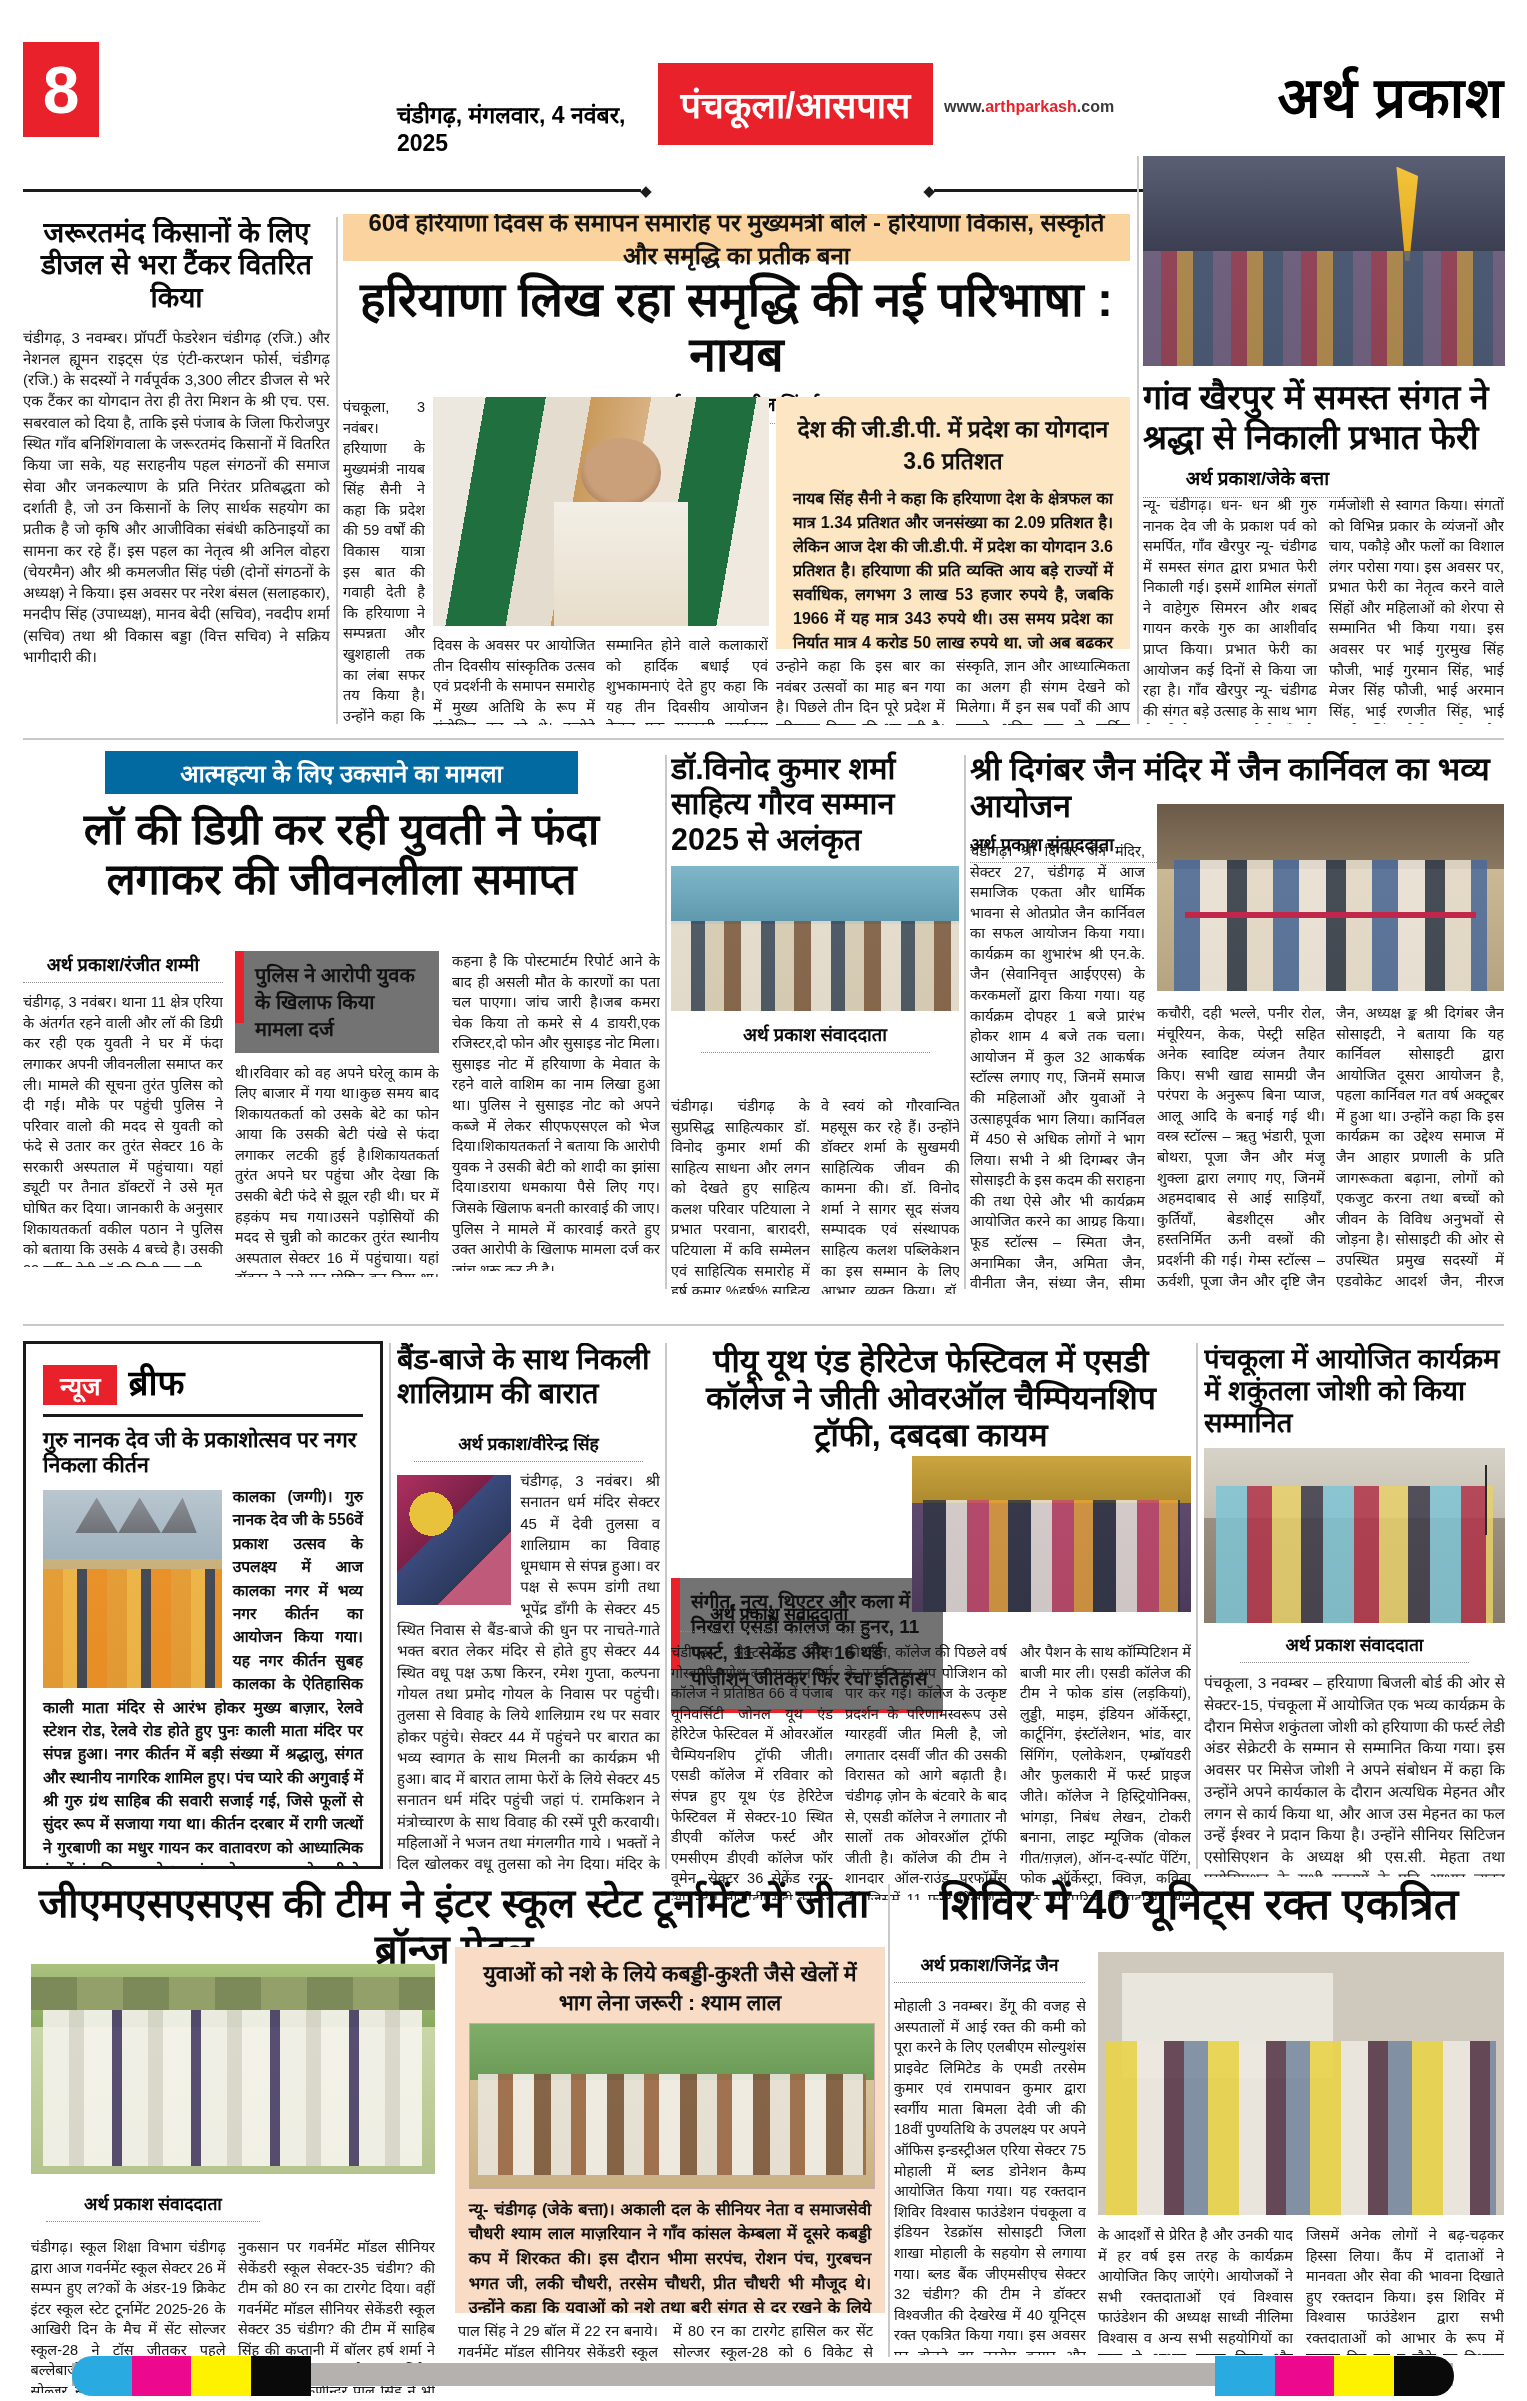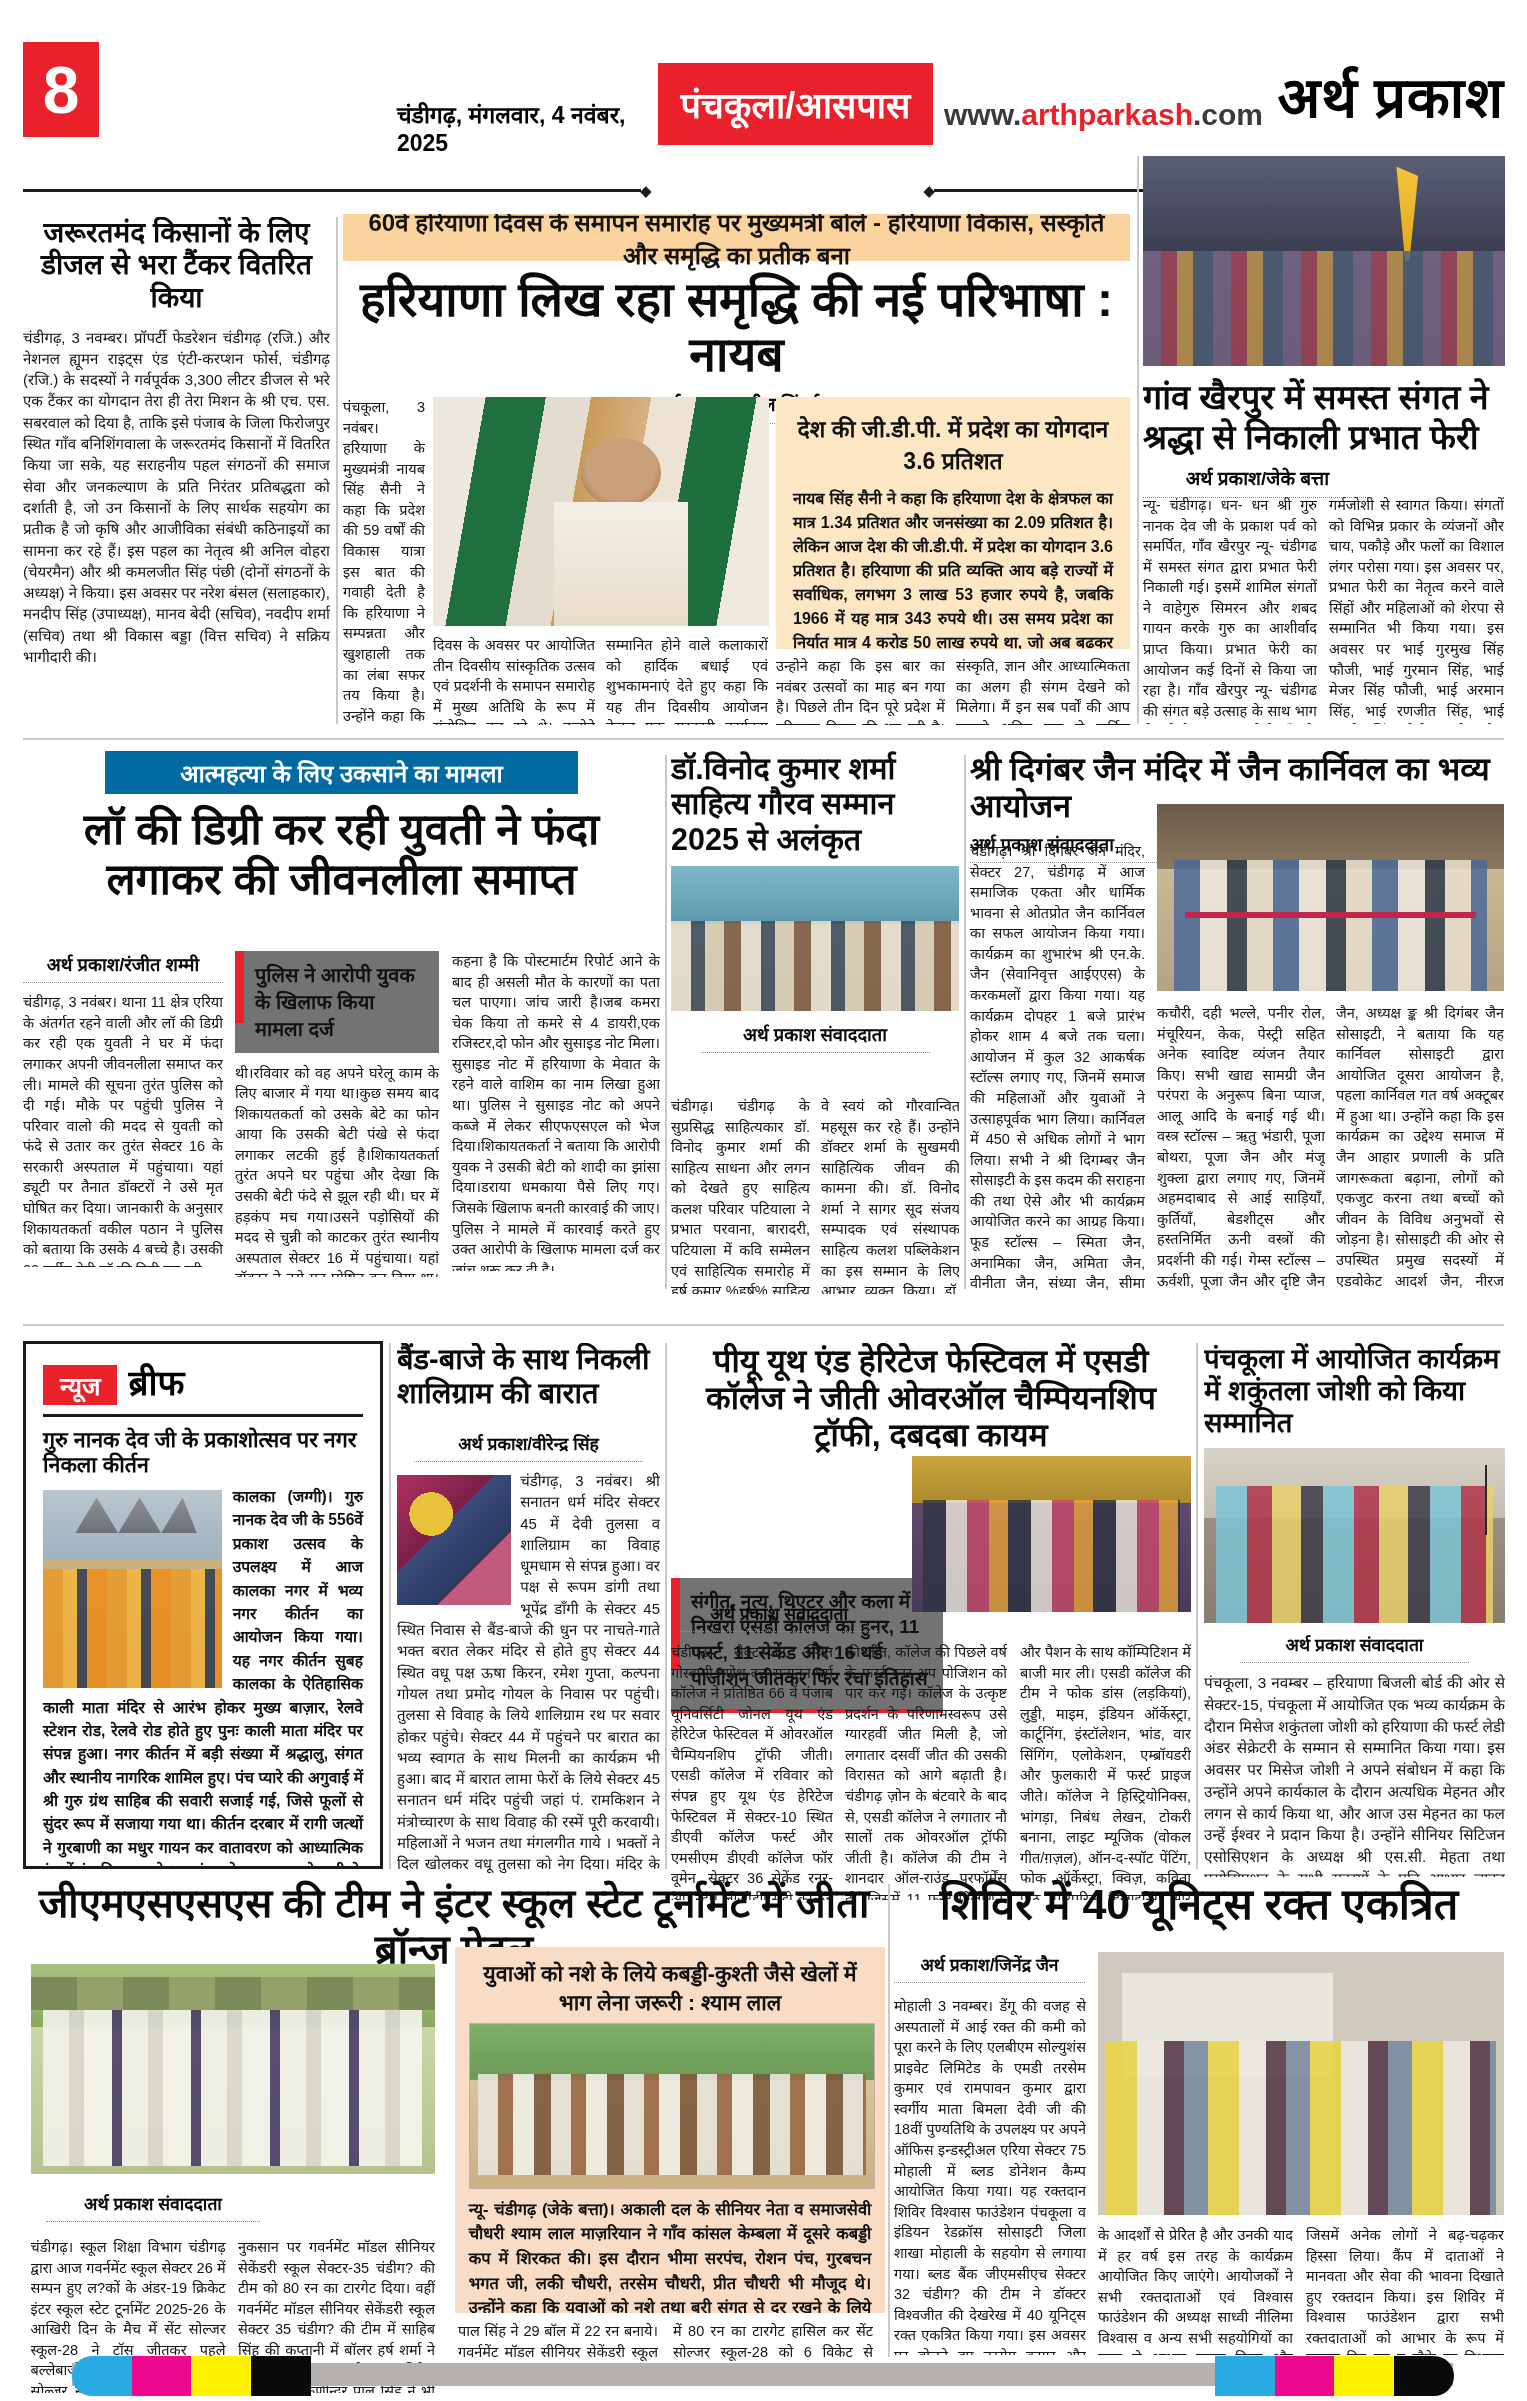--- a/index.html
+++ b/index.html
@@ -58,21 +58,21 @@
   <div class="abs pagenum" style="left:23px;top:42px;width:76px;height:95px;">
     <span>8</span>
   </div>
 
   <div class="abs" style="left:397px;top:98px;width:252px;font-size:23px;font-weight:bold;color:#000;">चंडीगढ़, मंगलवार, 4 नवंबर, 2025</div>
 
   <div class="abs sectionbox" style="left:658px;top:63px;width:275px;height:82px;">
     <span>पंचकूला/आसपास</span>
   </div>
 
-  <div class="abs" style="left:944px;top:98px;font-size:30px;font-weight:bold;">
+  <div class="abs" style="left:944px;top:98px;font-size:16px;font-weight:bold;">
     <span style="color:#3a3a3a;">www.</span><span style="color:#e8212a;">arthparkash</span><span style="color:#3a3a3a;">.com</span>
   </div>
 
   <div class="abs masthead" style="right:23px;top:57px;">अर्थ प्रकाश</div>
 
   <div class="headerline" style="left:23px;top:189px;width:618px;">
     <span class="diamond" style="right:-10.7px;">◆</span>
   </div>
   <div class="headerline" style="left:934px;top:189px;width:570px;">
     <span class="diamond" style="left:-10.7px;">◆</span>

